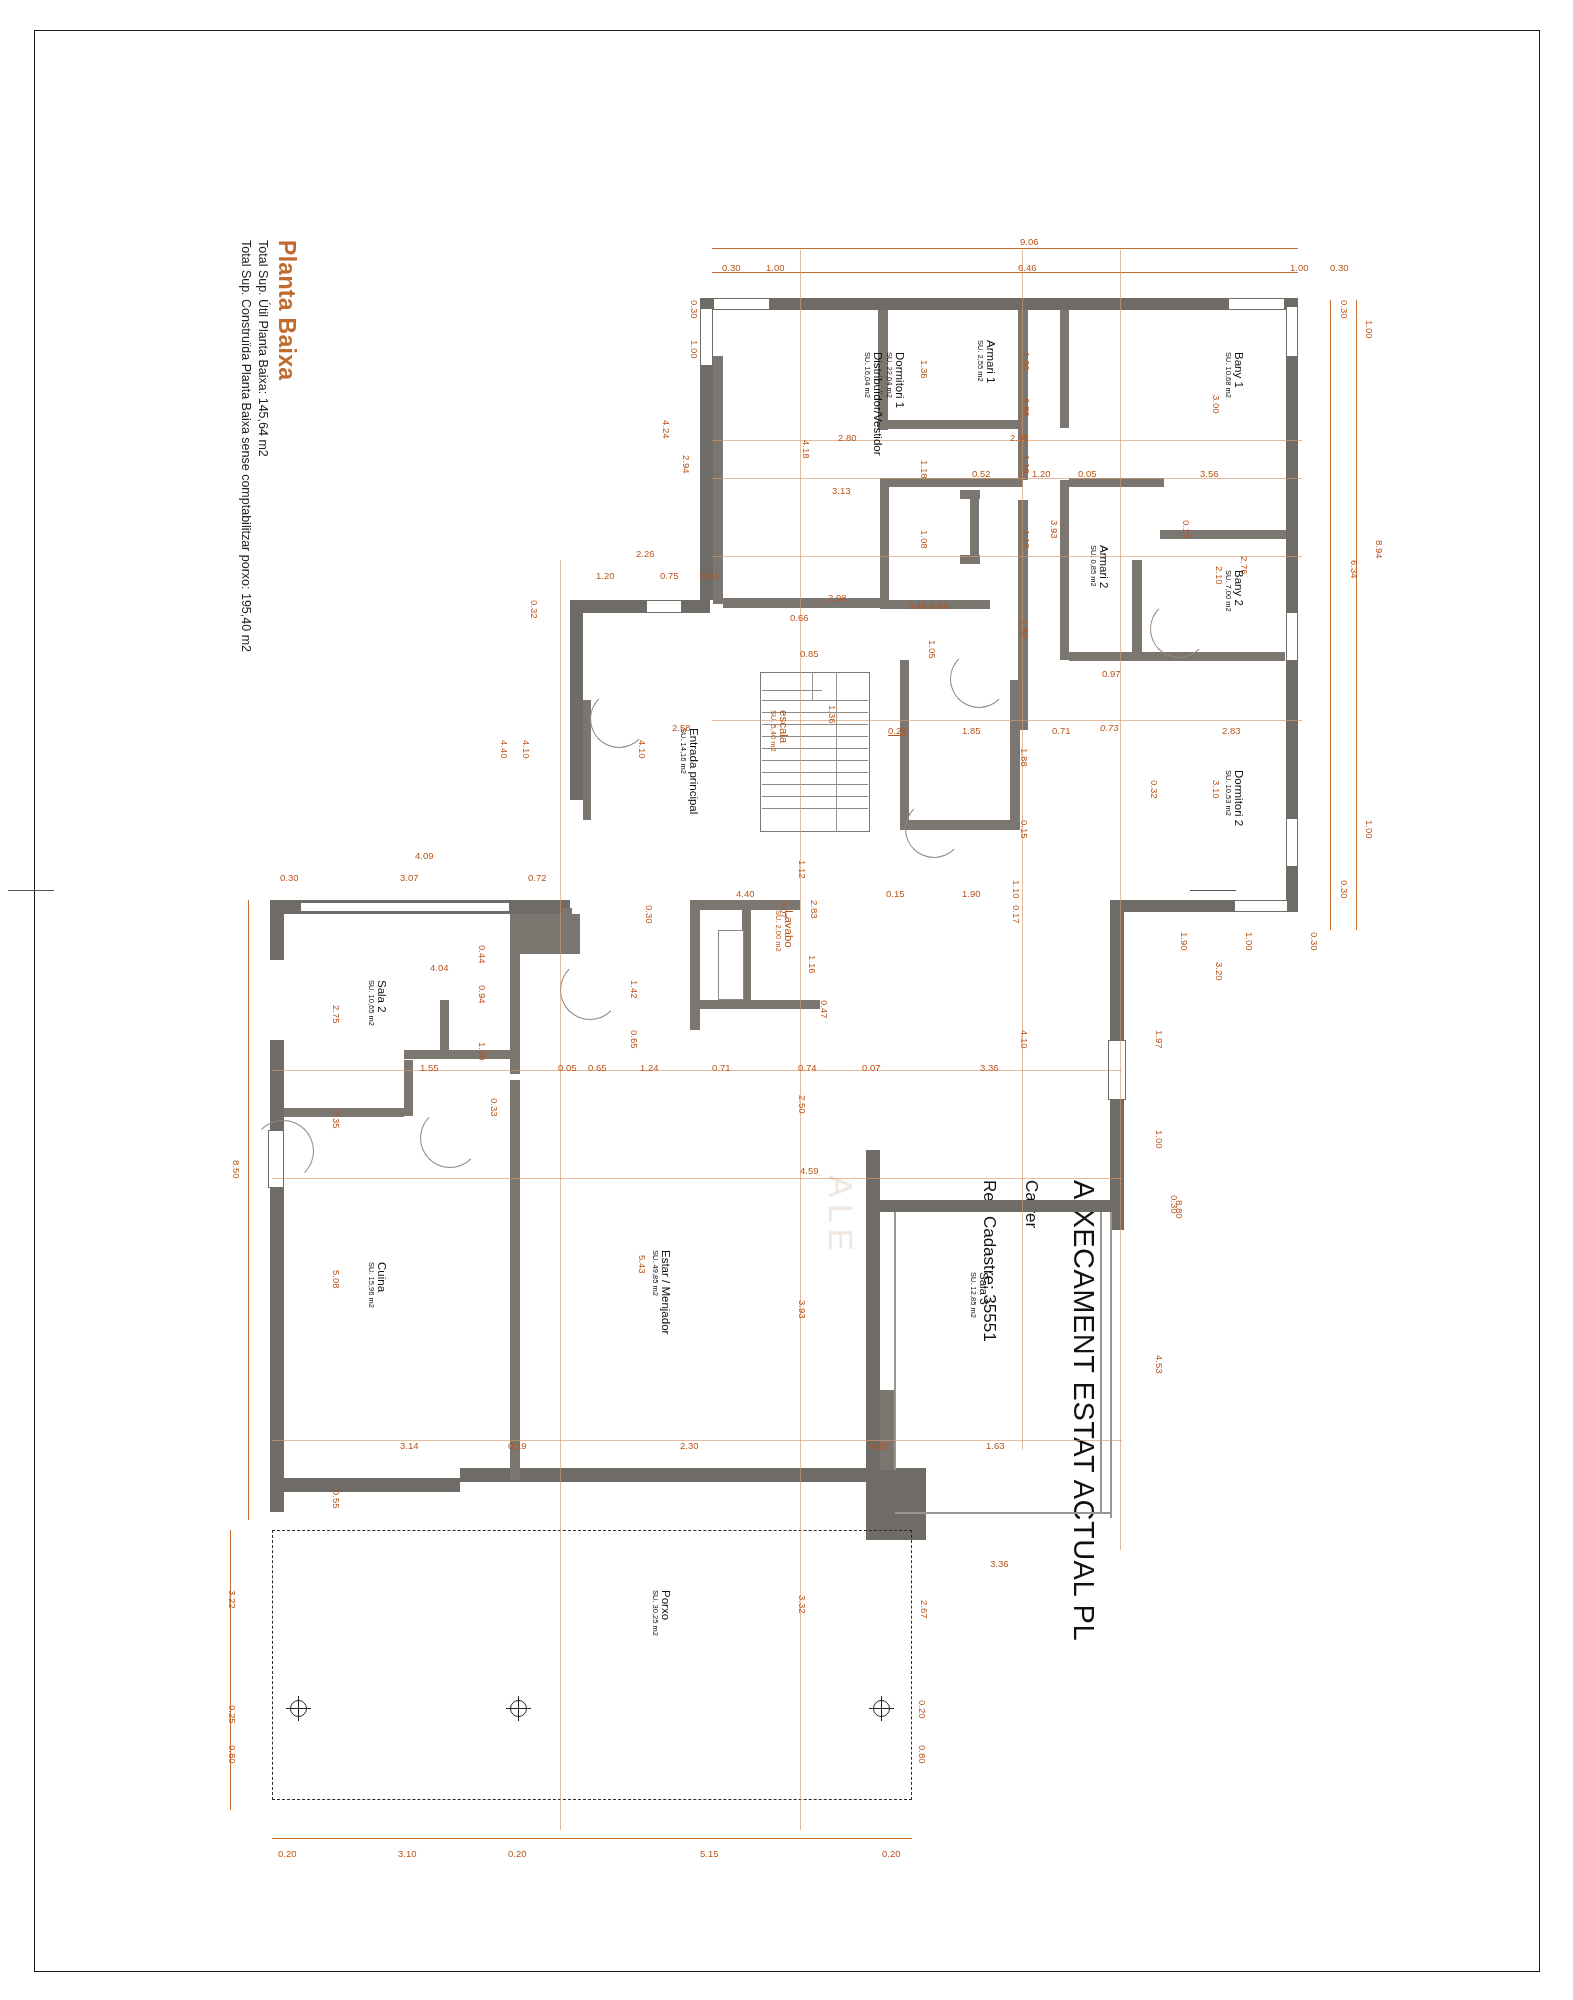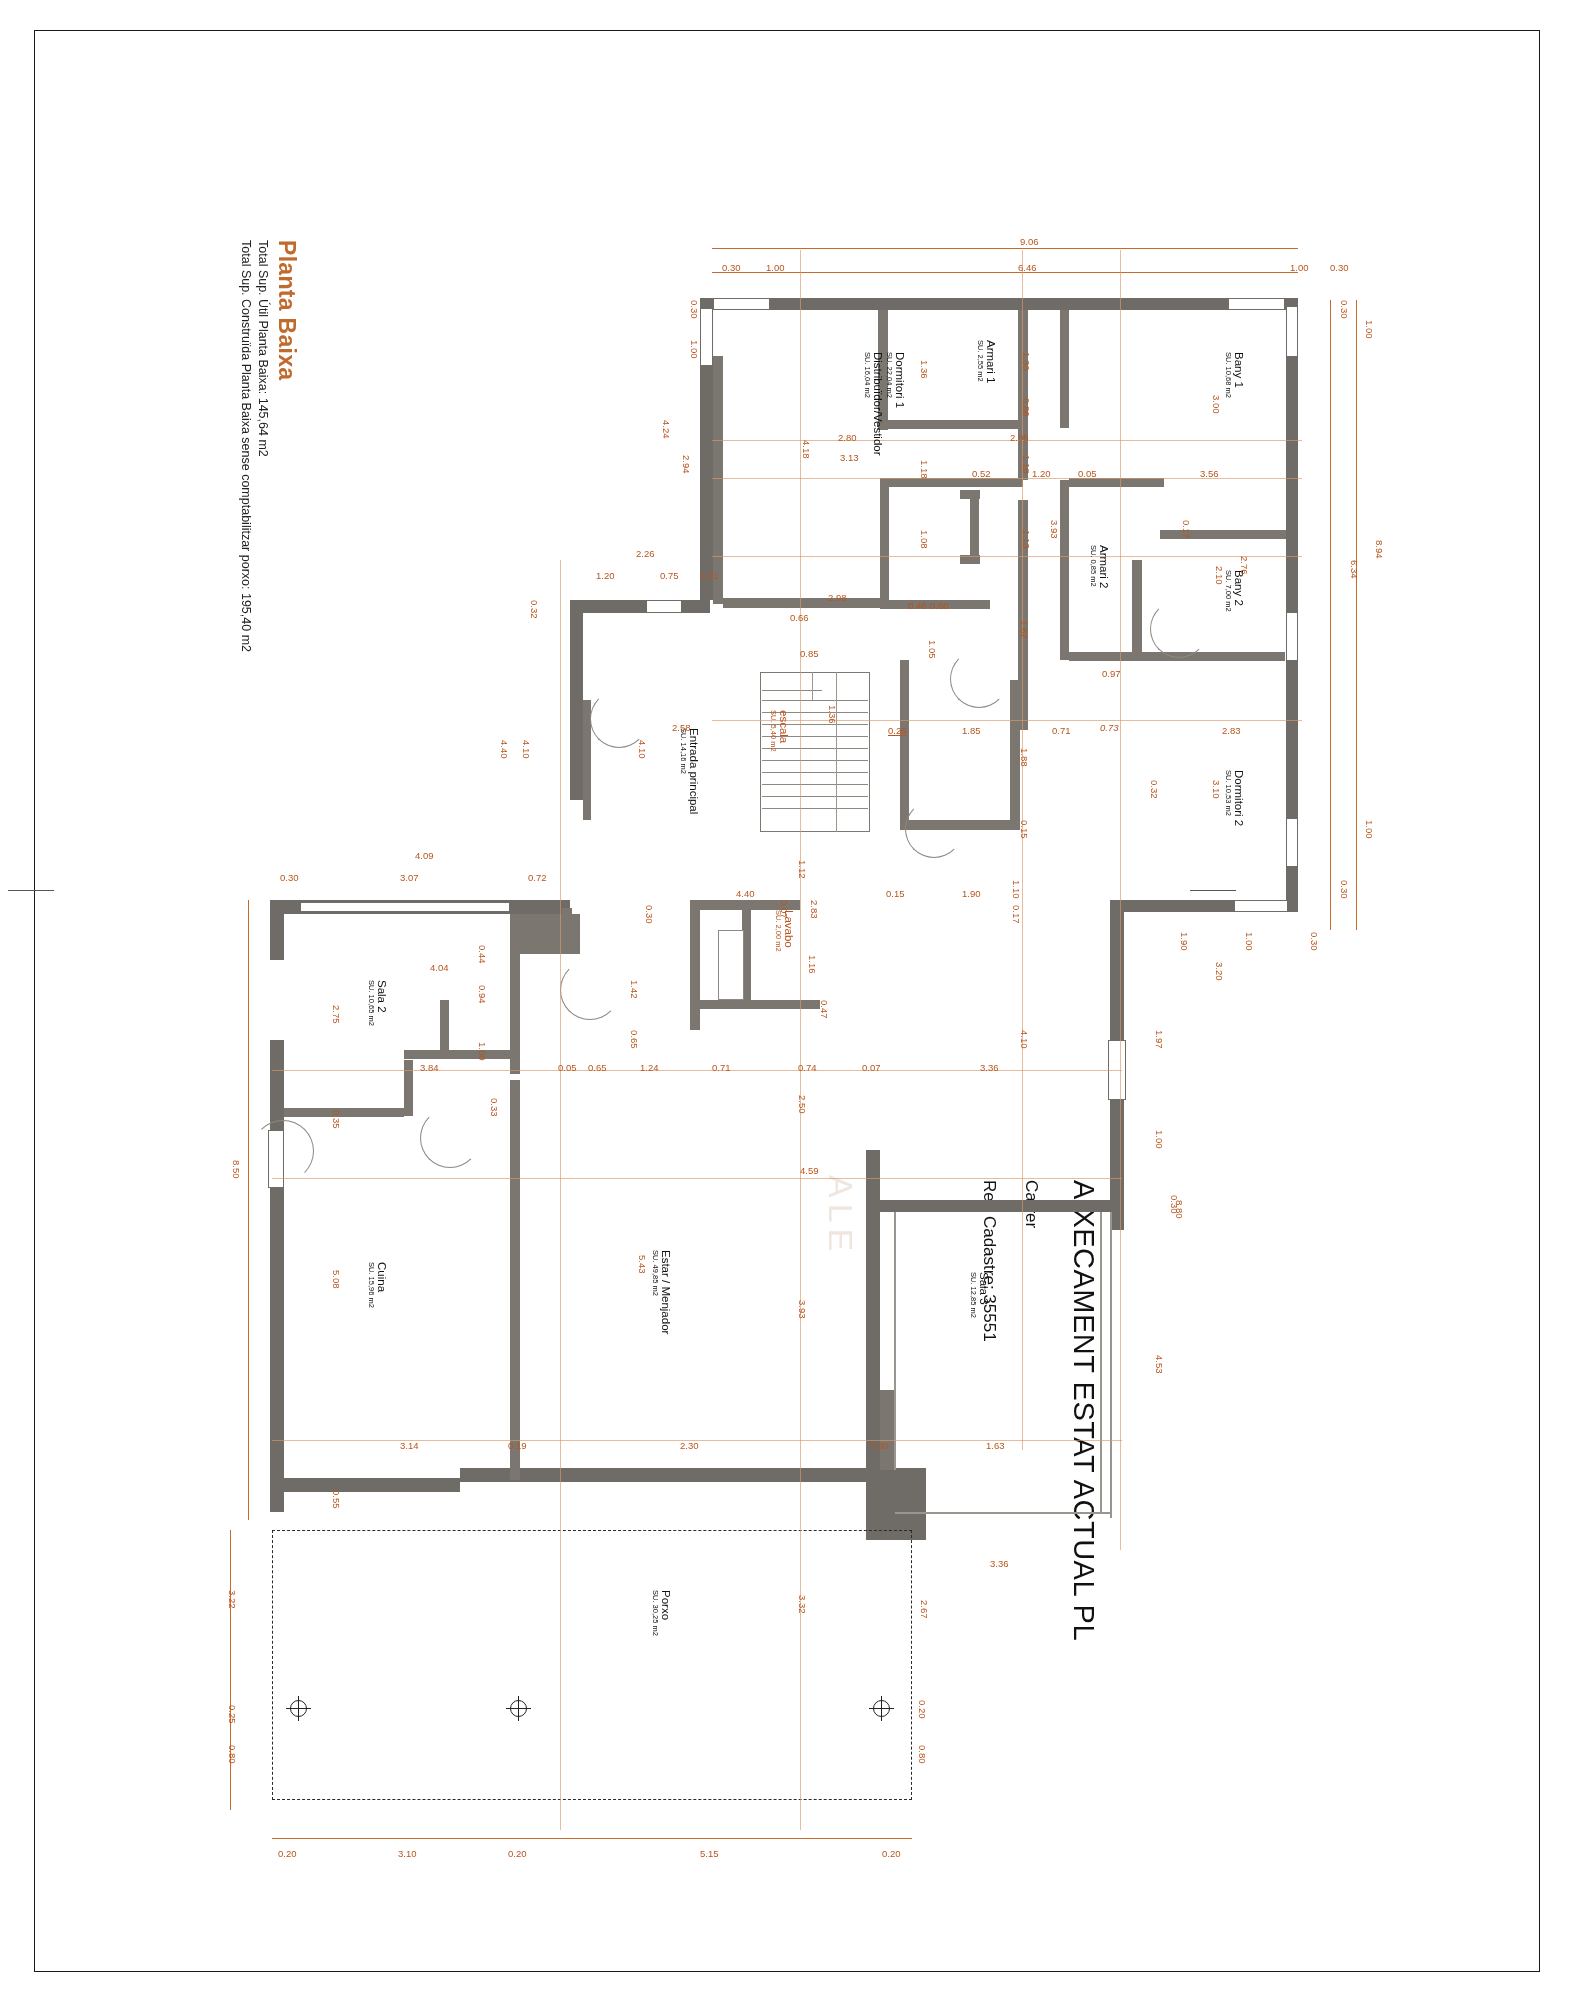--- a/index.html
+++ b/index.html
@@ -319,21 +319,21 @@
     <div class="dim rot" style="left:1180px;top:1195px;">0.30</div>
     <div class="dim rot" style="left:1185px;top:1200px;">8.80</div>
     <div class="dim rot" style="left:1165px;top:1355px;">4.53</div>
 
     <div class="dim horiz" style="left:280px;top:872px;">0.30</div>
     <div class="dim horiz" style="left:400px;top:872px;">3.07</div>
     <div class="dim horiz" style="left:415px;top:850px;">4.09</div>
     <div class="dim horiz" style="left:528px;top:872px;">0.72</div>
     <div class="dim horiz" style="left:430px;top:962px;">4.04</div>
     <div class="dim rot" style="left:342px;top:1005px;">2.75</div>
-    <div class="dim horiz" style="left:420px;top:1062px;">3.84</div>
+    <div class="dim horiz" style="left:420px;top:1062px;">1.55</div>
     <div class="dim rot" style="left:342px;top:1110px;">0.35</div>
     <div class="dim rot" style="left:342px;top:1270px;">5.08</div>
     <div class="dim rot" style="left:242px;top:1160px;">8.50</div>
     <div class="dim horiz" style="left:400px;top:1440px;text-align:right;">3.14</div>
     <div class="dim rot" style="left:342px;top:1490px;">0.55</div>
     <div class="dim rot" style="left:238px;top:1590px;">3.22</div>
     <div class="dim rot" style="left:238px;top:1705px;">0.25</div>
     <div class="dim rot" style="left:238px;top:1745px;">0.80</div>
     <div class="dim horiz" style="left:278px;top:1848px;">0.20</div>
     <div class="dim horiz" style="left:398px;top:1848px;">3.10</div>
@@ -345,21 +345,21 @@
     <div class="dim rot" style="left:700px;top:340px;">1.00</div>
     <div class="dim rot" style="left:930px;top:360px;">1.36</div>
     <div class="dim horiz" style="left:838px;top:432px;">2.80</div>
     <div class="dim rot" style="left:1032px;top:352px;">1.30</div>
     <div class="dim rot" style="left:1032px;top:398px;">0.86</div>
     <div class="dim horiz" style="left:1010px;top:432px;">2.05</div>
     <div class="dim rot" style="left:1222px;top:395px;">3.00</div>
     <div class="dim rot" style="left:672px;top:420px;">4.24</div>
     <div class="dim rot" style="left:692px;top:455px;">2.94</div>
     <div class="dim rot" style="left:812px;top:440px;">4.18</div>
-    <div class="dim horiz" style="left:832px;top:452px;margin-left:8px;">3.13</div>
+    <div class="dim horiz" style="left:832px;top:485px;">3.13</div>
     <div class="dim rot" style="left:930px;top:460px;">1.18</div>
     <div class="dim horiz" style="left:972px;top:468px;">0.52</div>
     <div class="dim rot" style="left:1032px;top:455px;">1.18</div>
     <div class="dim horiz" style="left:1032px;top:468px;">1.20</div>
     <div class="dim horiz" style="left:1078px;top:468px;">0.05</div>
     <div class="dim horiz" style="left:1200px;top:468px;">3.56</div>
     <div class="dim rot" style="left:930px;top:530px;">1.08</div>
     <div class="dim rot" style="left:1032px;top:530px;">1.13</div>
     <div class="dim rot" style="left:1060px;top:520px;">3.93</div>
     <div class="dim rot" style="left:1192px;top:520px;">0.17</div>

